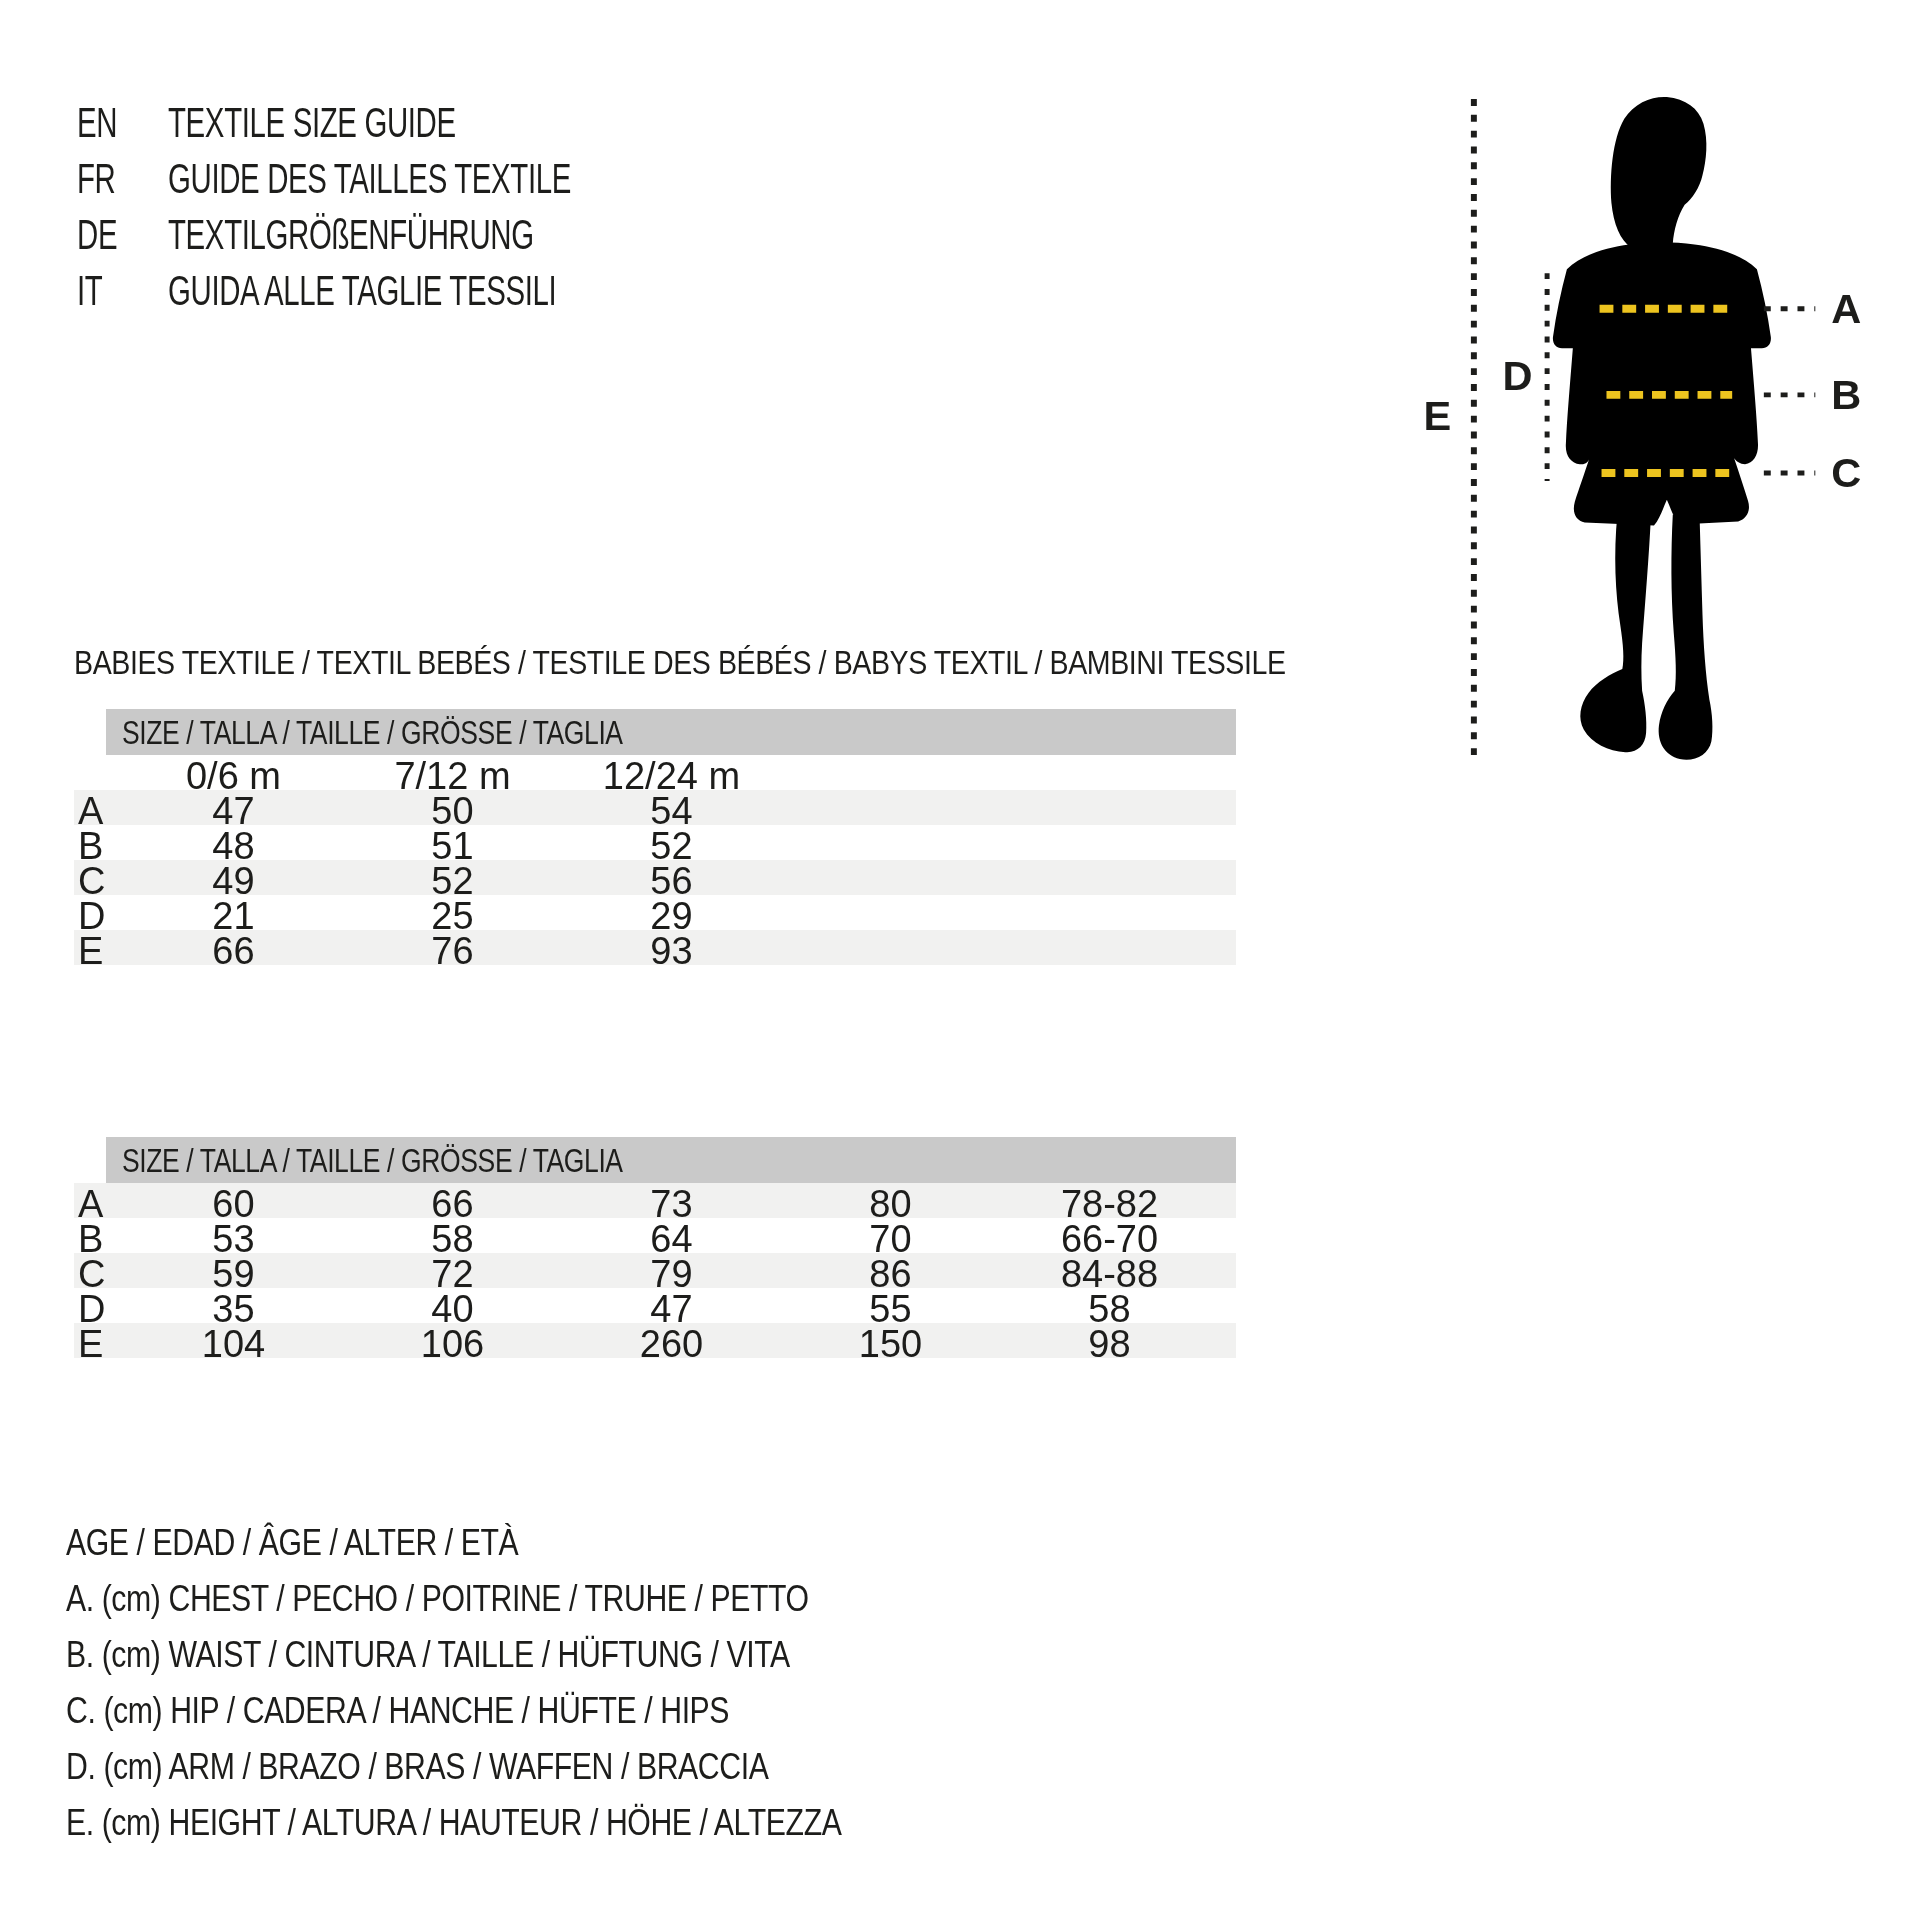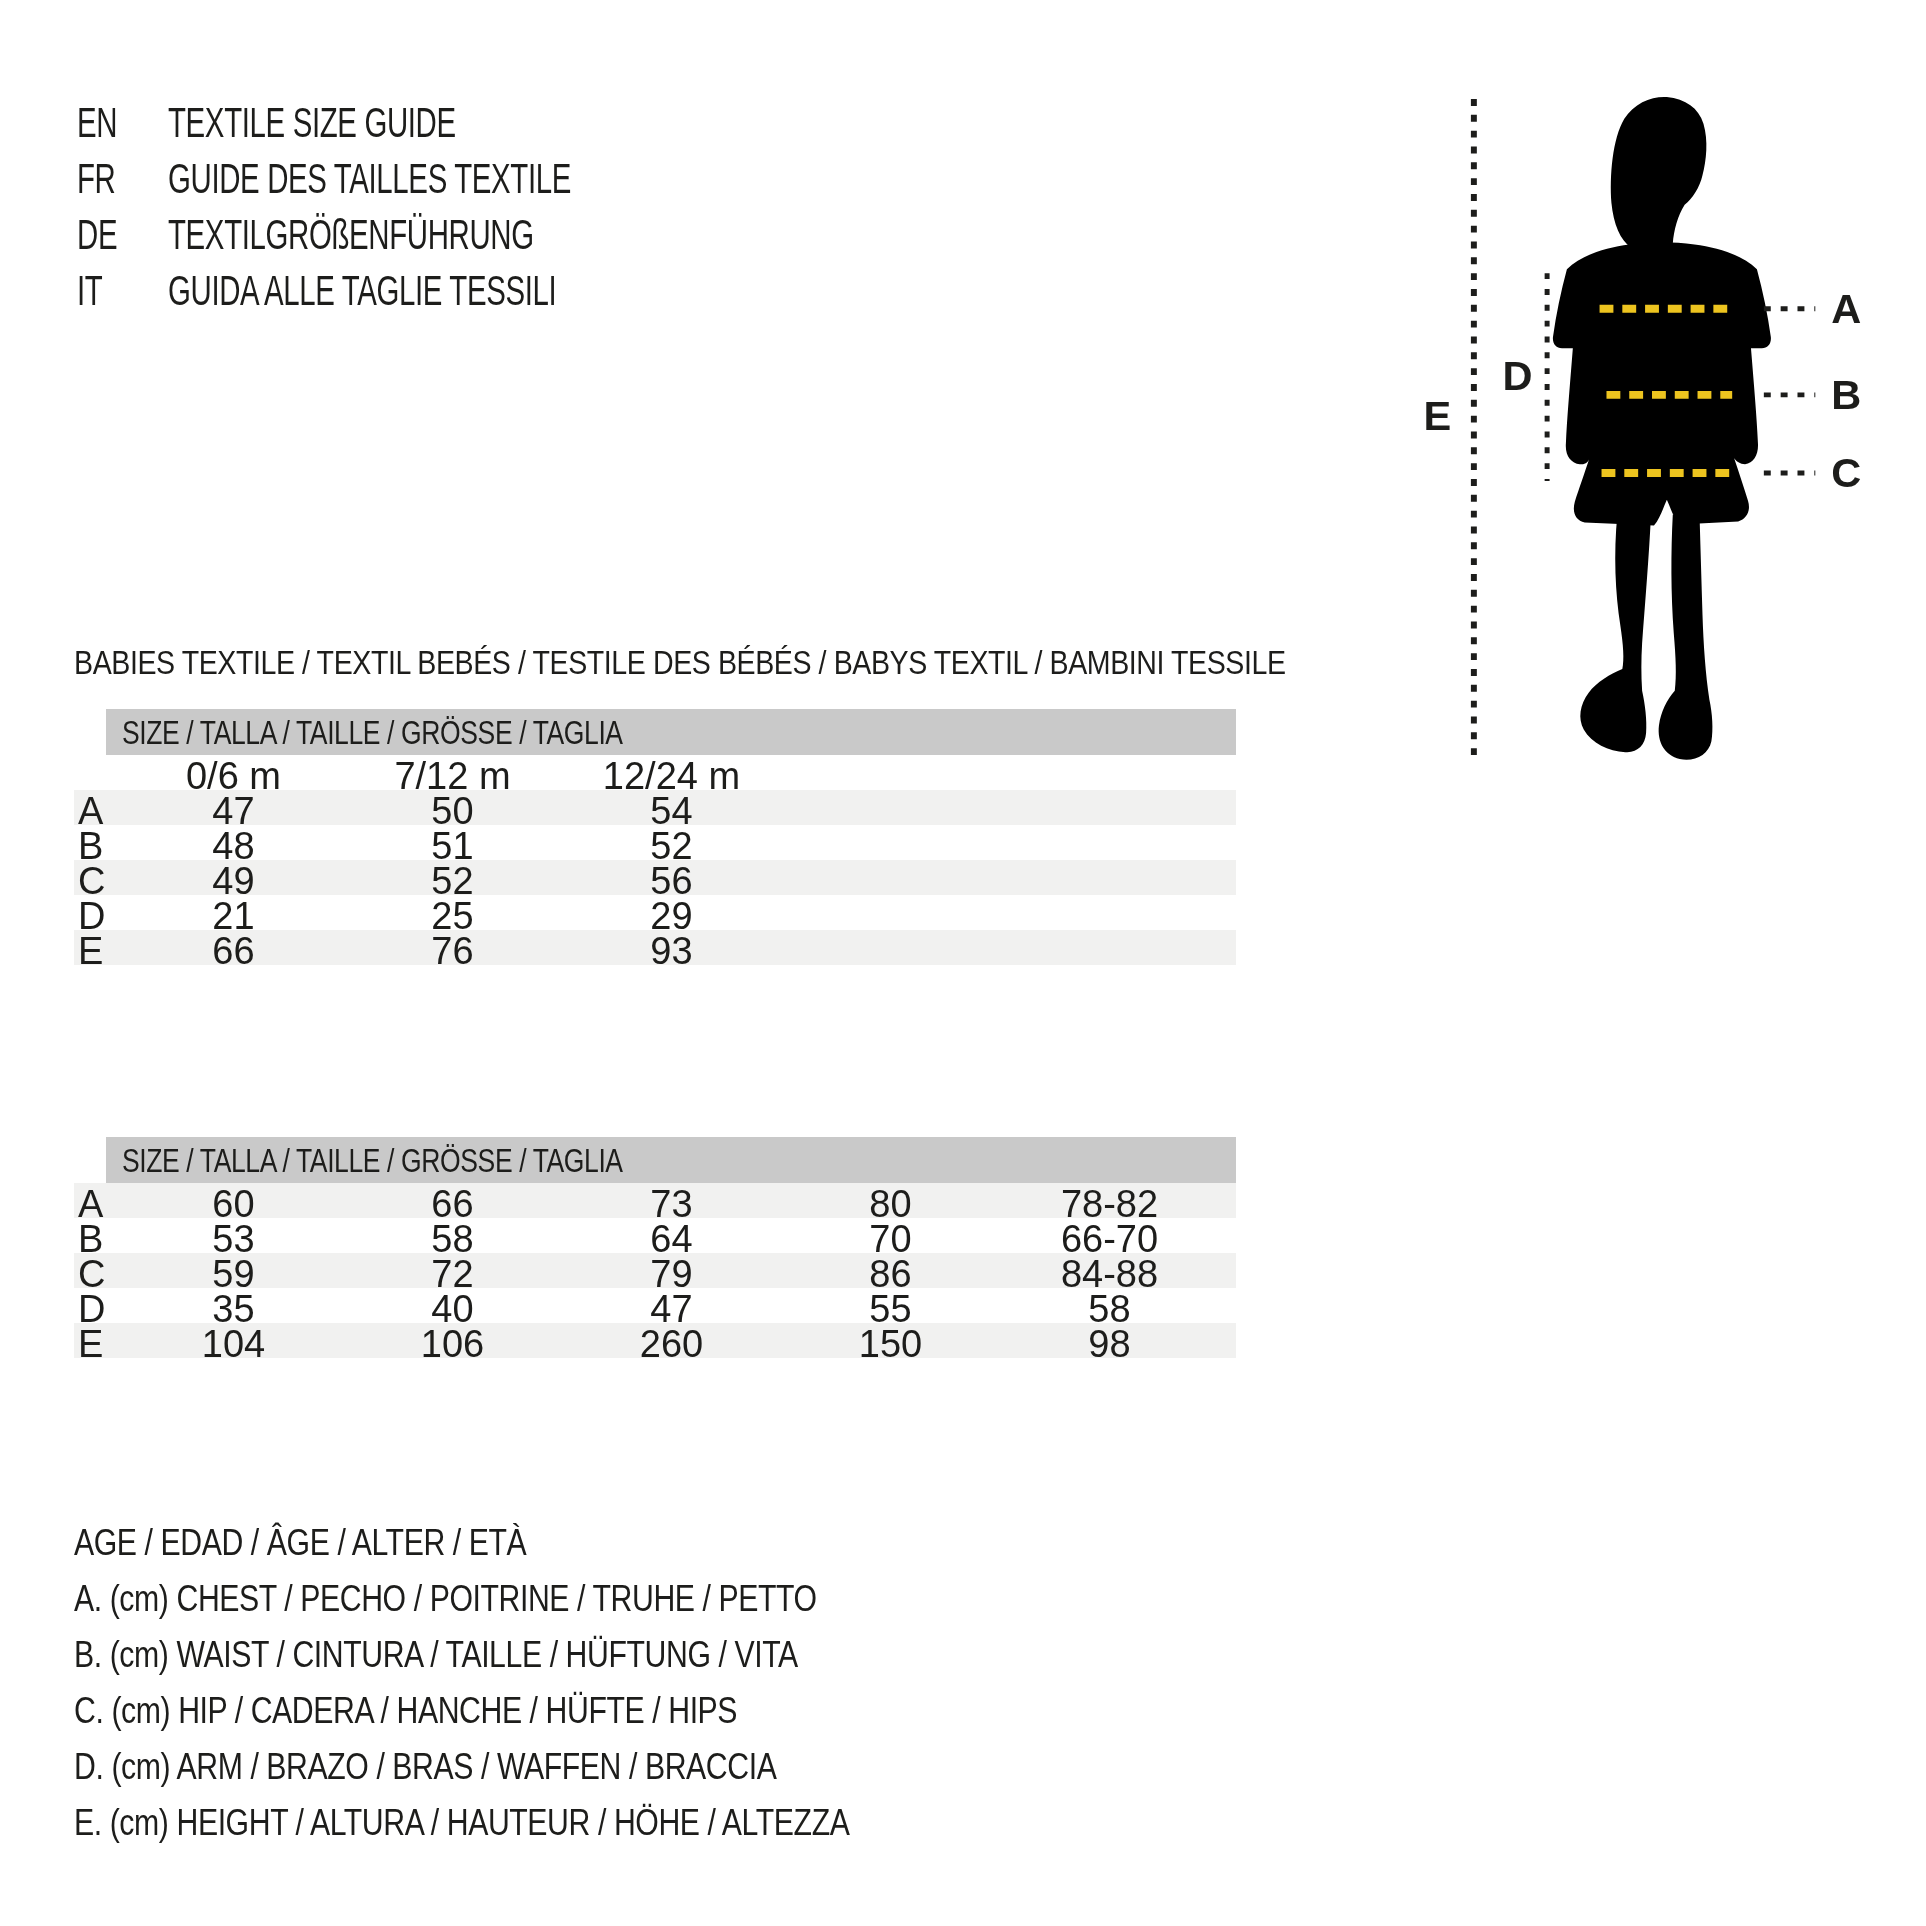--- a/index.html
+++ b/index.html
@@ -26,21 +26,21 @@
   .size-table { position:absolute; left:74px; width:1162px; }
   .st-bar { height:46px; background:#c9c9c9; display:flex; align-items:center; padding-left:16px; box-sizing:border-box; font-size:34px;margin-left:32px; }
   .st-row { height:35px; display:grid; align-items:center; font-size:38px; }
   .g3 { grid-template-columns:50px 219px 219px 219px 1fr; }
   .g5 { grid-template-columns:50px 219px 219px 219px 219px 219px 1fr; }
   .stripe { background:#f1f1f0; }
   .st-label { padding-left:4px; }
   .st-cell { text-align:center; }
 
   
-  .legend { position:absolute; left:74px; top:1515px; }
+  .legend { position:absolute; left:66px; top:1515px; }
   .legend-line { height:56px; line-height:56px; font-size:36px; }
 
   
   .diagram { position:absolute; left:1366px; top:79px; }
 </style>
 </head>
 <body>
 
 <div class="page">
 

